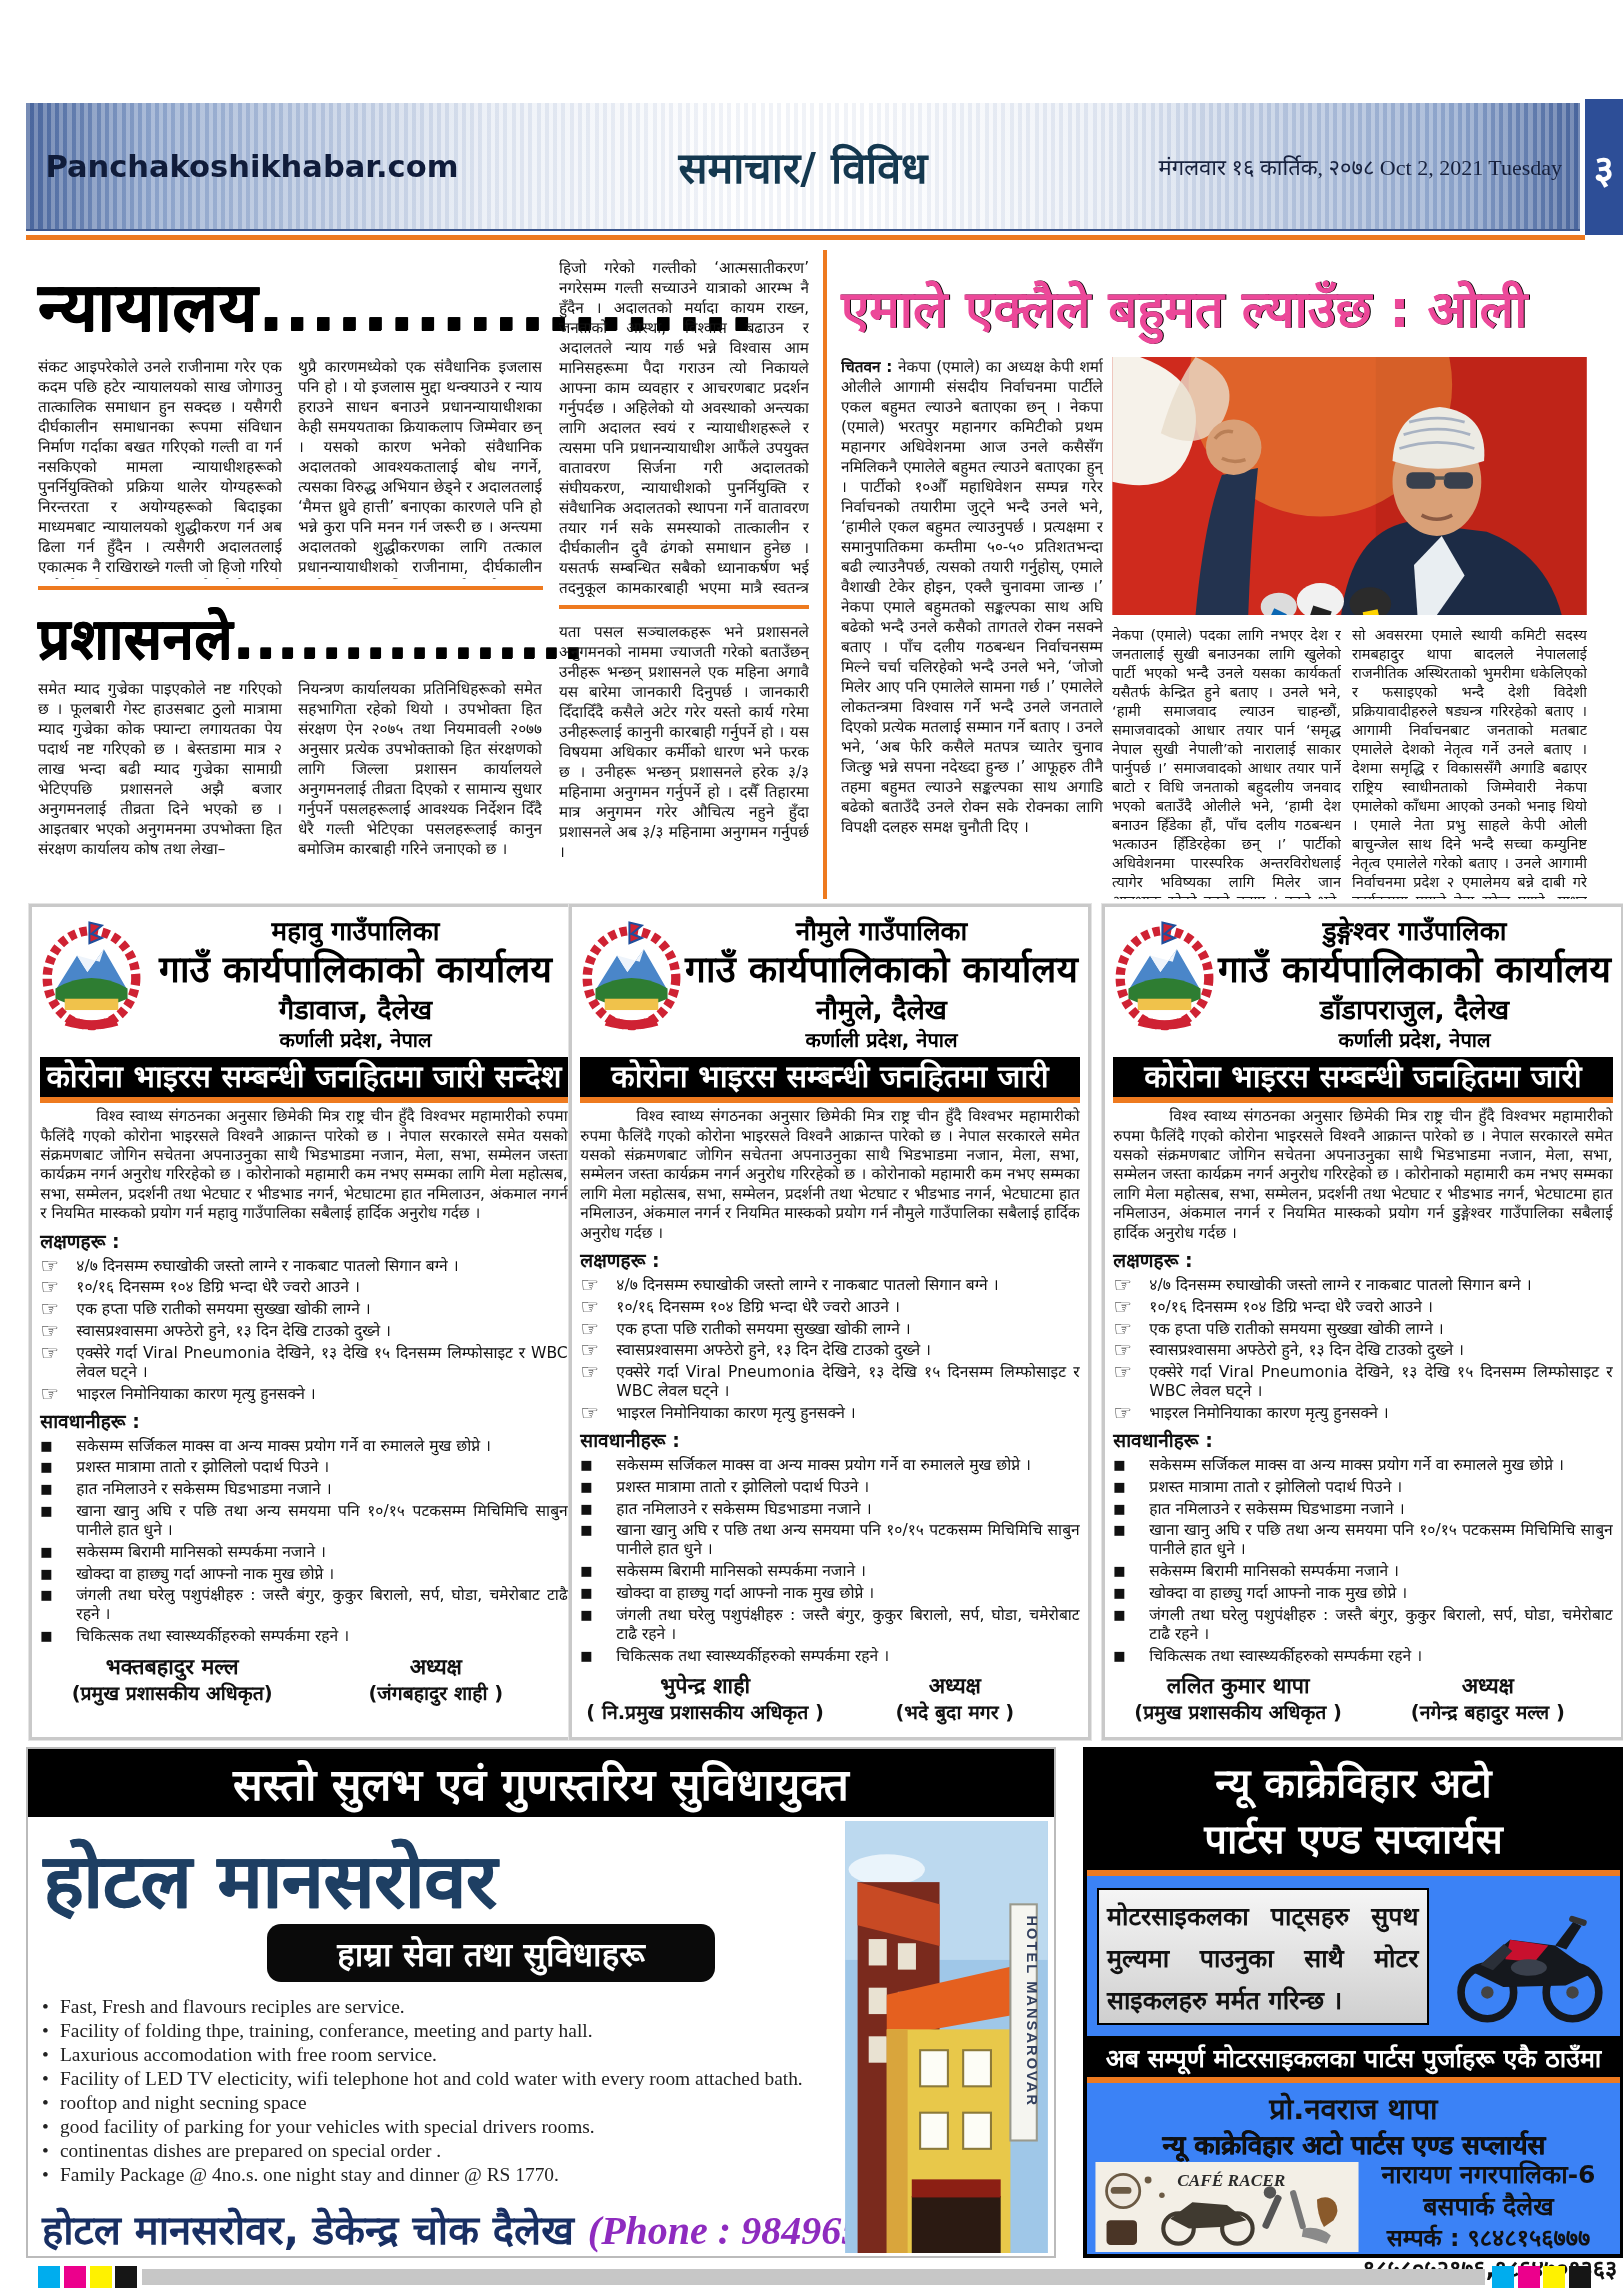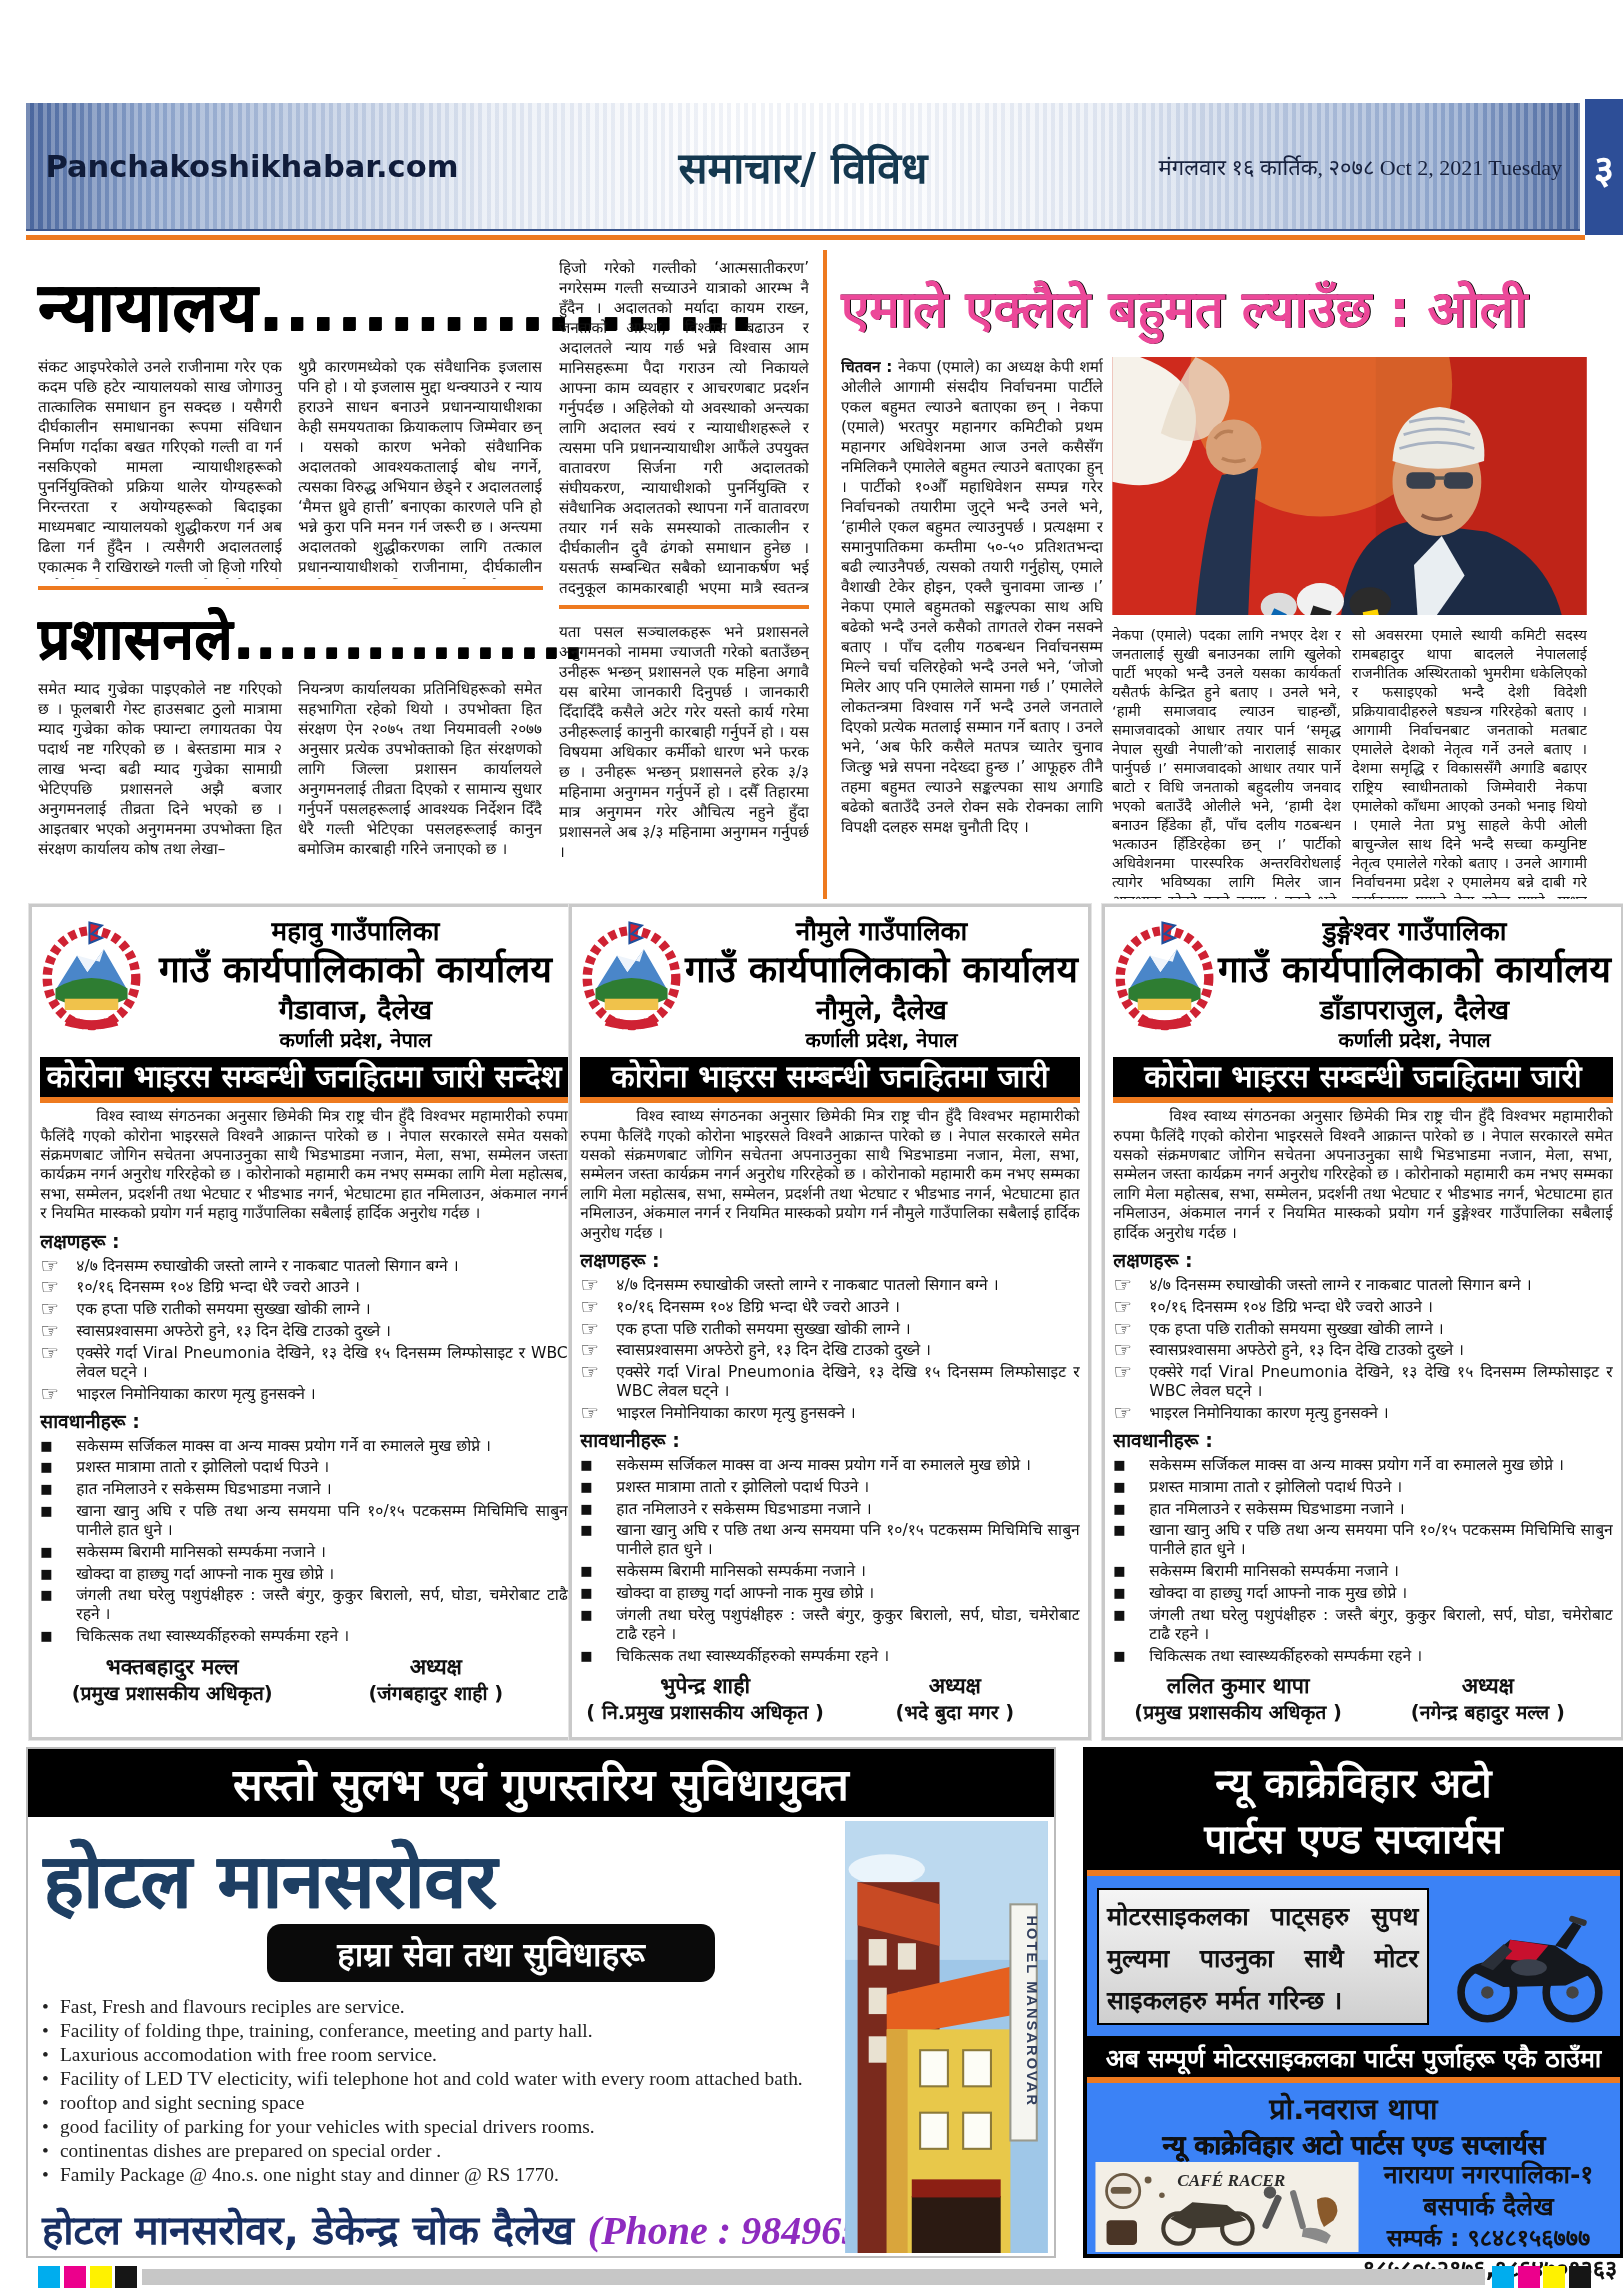--- a/index.html
+++ b/index.html
@@ -461,21 +461,21 @@
         <div class="row">
           <span class="pre">•</span>
           <span>Laxurious accomodation with free room service.</span>
         </div>
         <div class="row">
           <span class="pre">•</span>
           <span>Facility of LED TV electicity, wifi telephone hot and cold water with every room attached bath.</span>
         </div>
         <div class="row">
           <span class="pre">•</span>
-          <span>rooftop and sight secning space</span>
+          <span>rooftop and night secning space</span>
         </div>
         <div class="row">
           <span class="pre">•</span>
           <span>good facility of parking for your vehicles with special drivers rooms.</span>
         </div>
         <div class="row">
           <span class="pre">•</span>
           <span>continentas dishes are prepared on special order .</span>
         </div>
         <div class="row">
@@ -551,21 +551,21 @@
       <rect x="250" y="46" width="10" height="52" rx="4" fill="#555" transform="rotate(24 255 72)"></rect>
       <circle cx="252" cy="44" r="9" fill="#555"></circle>
       <rect x="288" y="40" width="9" height="58" rx="4" fill="#777" transform="rotate(-16 292 69)"></rect>
       <path d="M320 54 q16 -8 26 4 q8 12 -2 26 l-14 10 q-10 -18 -10 -40 Z" fill="#8a5a2b"></path>
       <rect x="16" y="84" width="44" height="36" rx="6" fill="#4a3526"></rect>
       <path d="M300 96 q24 -4 40 10 l-6 12 q-22 -8 -36 -10 Z" fill="#8a8a8a"></path>
       <circle cx="76" cy="26" r="5" fill="#6b5a44"></circle>
         <circle cx="96" cy="48" r="4" fill="#6b5a44"></circle>
     </svg>
     <div class="auto-addr">
-      <div class="a1">नारायण नगरपालिका-१</div>
+      <div class="a1">नारायण नगरपालिका-6</div>
       <div class="a1">बसपार्क दैलेख</div>
       <div class="a2">सम्पर्क  :  ९८४८१५६७७७</div>
       <div class="a2">९८५८०५२१७६,९८६४७०१३६३</div>
     </div>
   </div>
 
   <div class="abs reg" style="left:38px;background:#00adee;"></div>
   <div class="abs reg" style="left:64px;background:#ec008c;"></div>
   <div class="abs reg" style="left:90px;background:#fff200;"></div>
   <div class="abs reg" style="left:115px;background:#161616;"></div>

